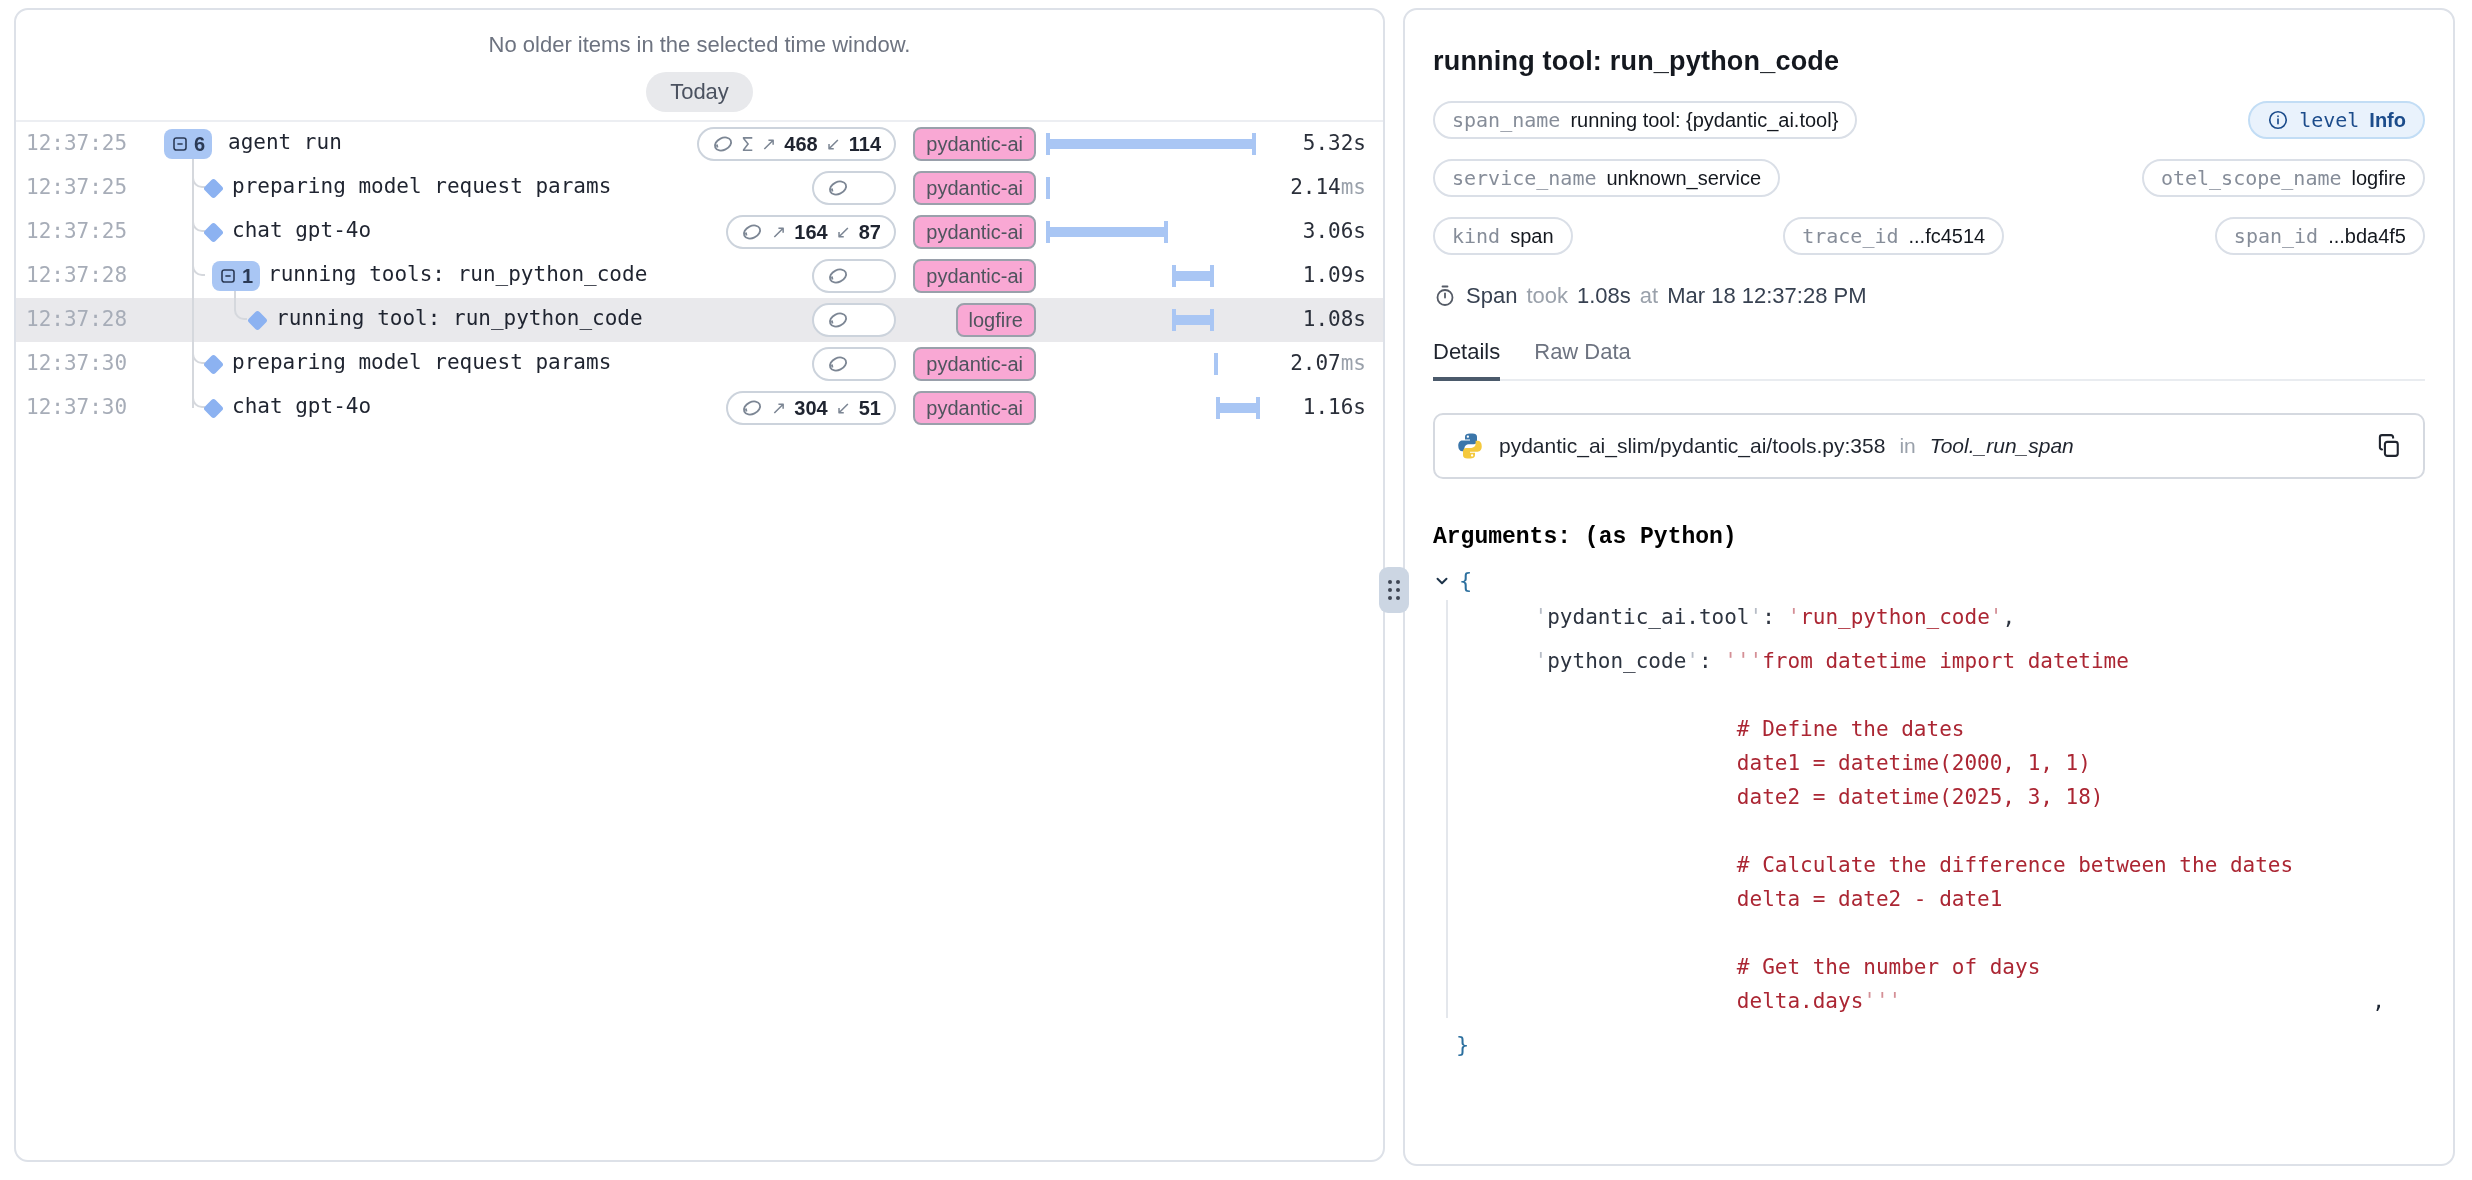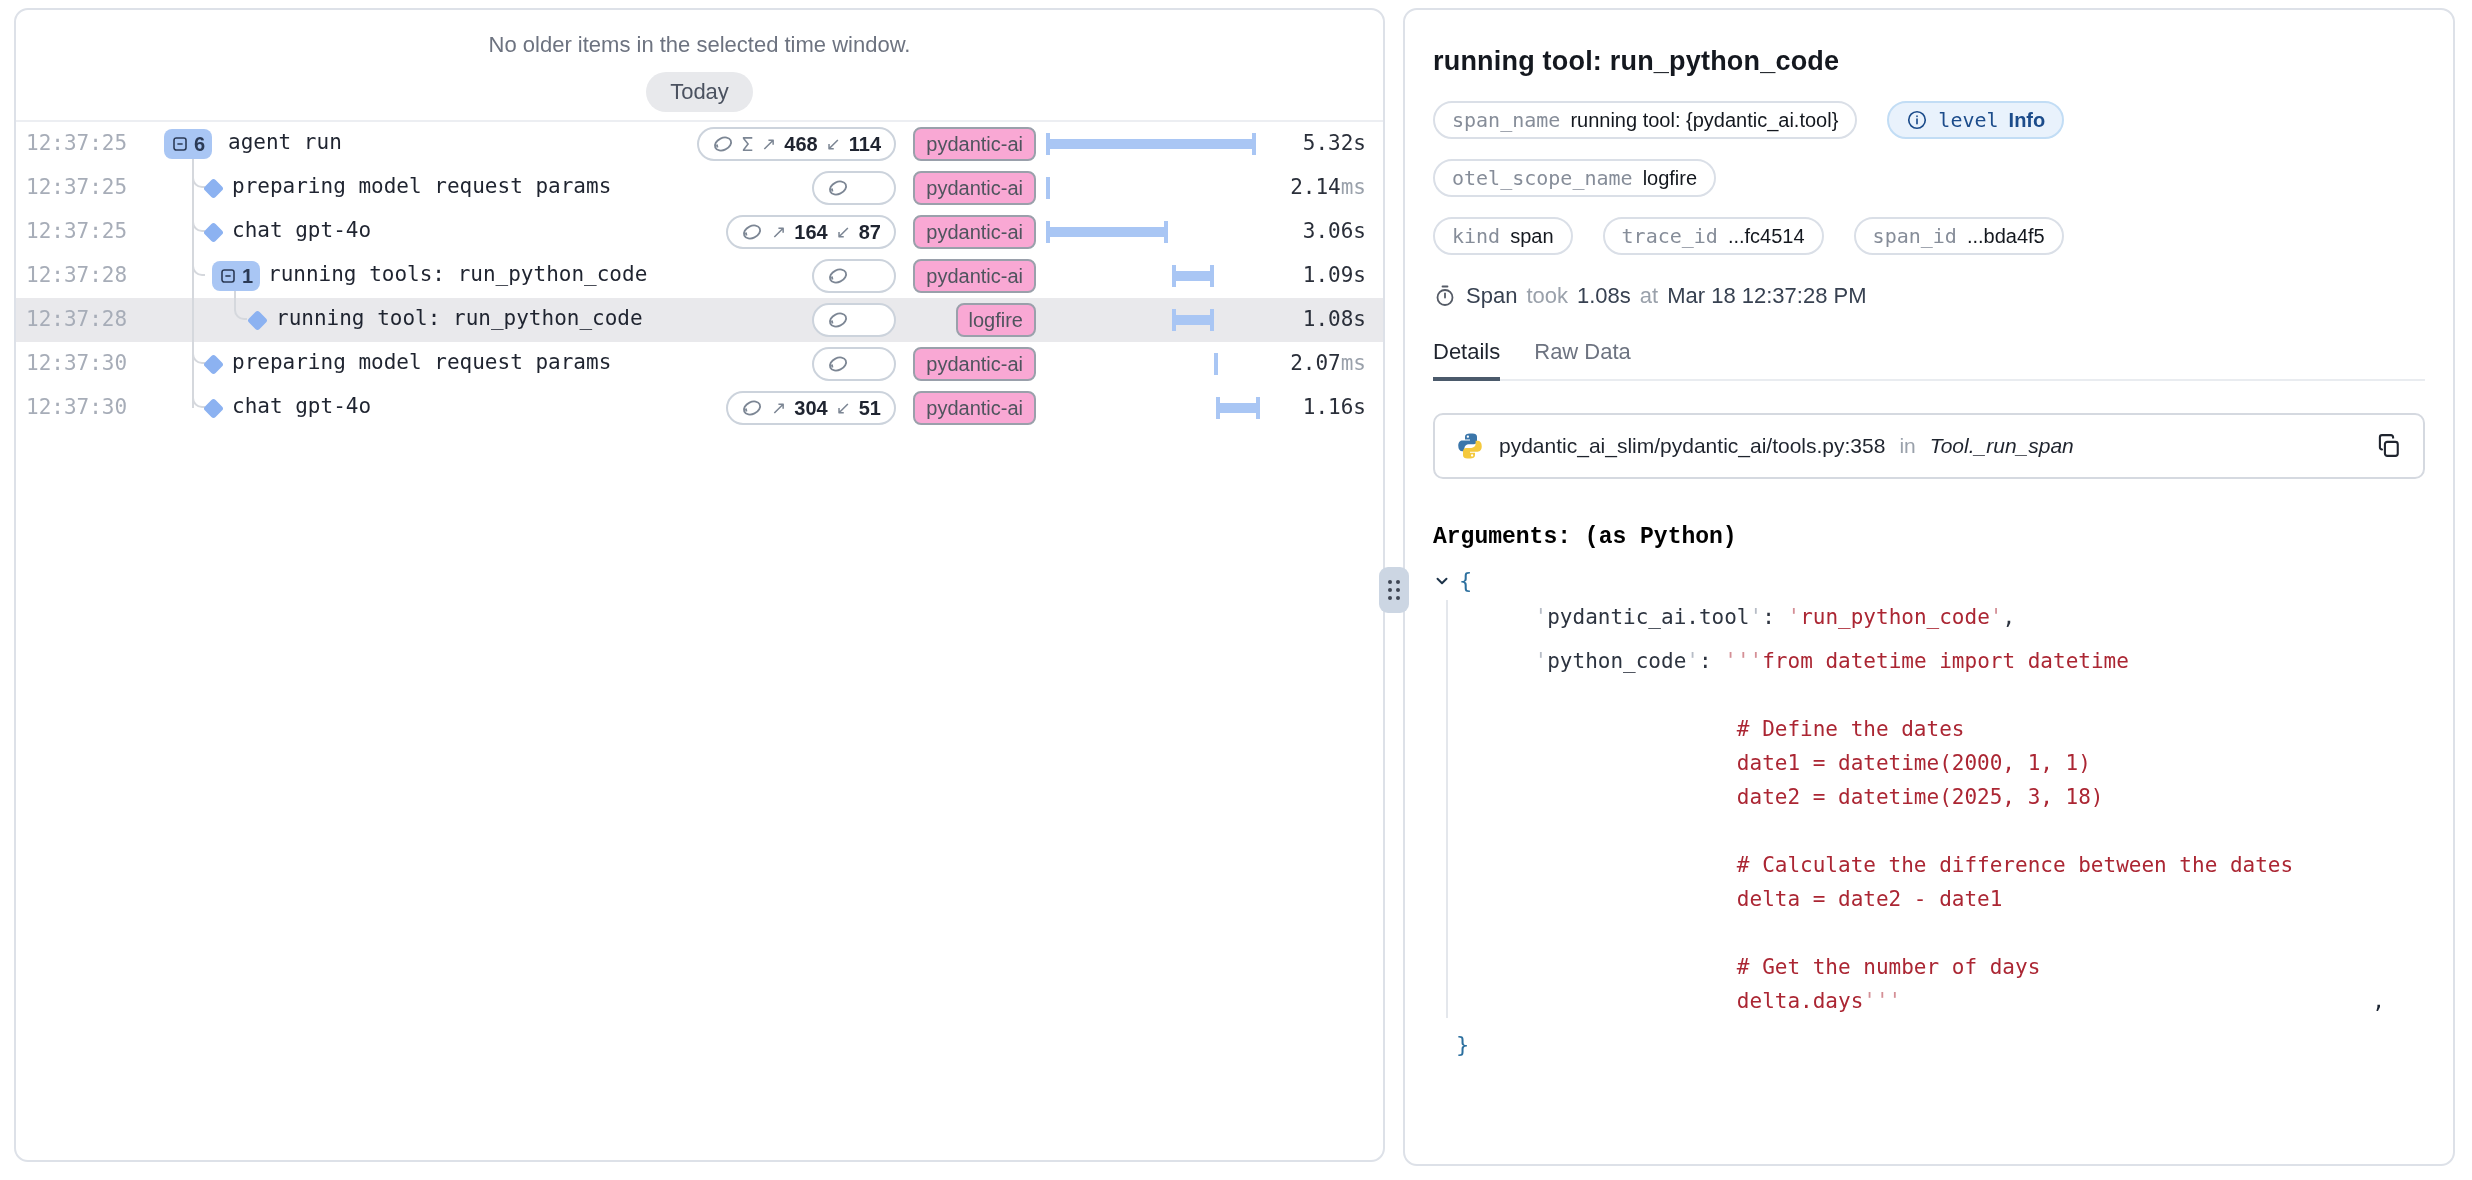--- a/index.html
+++ b/index.html
@@ -53,21 +53,21 @@
   #grip i { background:#3f4654; border-radius:50%; }
 
   
   .rp-top { display:flex; align-items:flex-start; }
   .kicker { font-family:"DejaVu Sans Mono",monospace; font-size:20px; color:#6d7380; }
   .rp-icons { margin-left:auto; display:flex; gap:27px; align-items:center; padding-top:4px; }
   .rp-icons svg { cursor:pointer; }
   .rp-title { font-size:27px; font-weight:600; color:#14181f; margin-top:10px; letter-spacing:.2px; }
 
   .pill-rows { margin-top:24px; display:flex; flex-direction:column; gap:20px; }
-  .pill-row { display:flex; gap:30px; }
+  .pill-row { display:flex; gap:30px;justify-content:space-between; }
   .pill { height:38px; border:2px solid #dadfe7; border-radius:999px; display:flex; align-items:center;
           gap:10px; padding:0 17px; }
   .pill .pk { font-family:"DejaVu Sans Mono",monospace; font-size:20px; color:#868d99; }
   .pill .pv { font-size:20px; color:#14181f; }
   .pill.level { background:#e9f2fc; border-color:#c2ddf5; }
   .pill.level .pk { color:#1c4c8b; }
   .pill.level .pv { color:#1c4c8b; font-weight:700; }
 
   .timing { margin-top:28px; display:flex; align-items:center; gap:9px; font-size:22px; color:#374151; }
   .timing .dim { color:#9aa1ab; }
@@ -319,20 +319,24 @@
           <circle cx="12" cy="12" r="9"></circle>
             <path d="M12 11v5"></path>
             <path d="M12 7.8v.4"></path>
         </svg>
         <span class="pk">level</span>
         <span class="pv">Info</span>
       </span>
     </div>
     <div class="pill-row">
       <span class="pill">
+        <span class="pk">service_name</span>
+        <span class="pv">unknown_service</span>
+      </span>
+      <span class="pill">
         <span class="pk">otel_scope_name</span>
         <span class="pv">logfire</span>
       </span>
     </div>
     <div class="pill-row">
       <span class="pill">
         <span class="pk">kind</span>
         <span class="pv">span</span>
       </span>
       <span class="pill">

